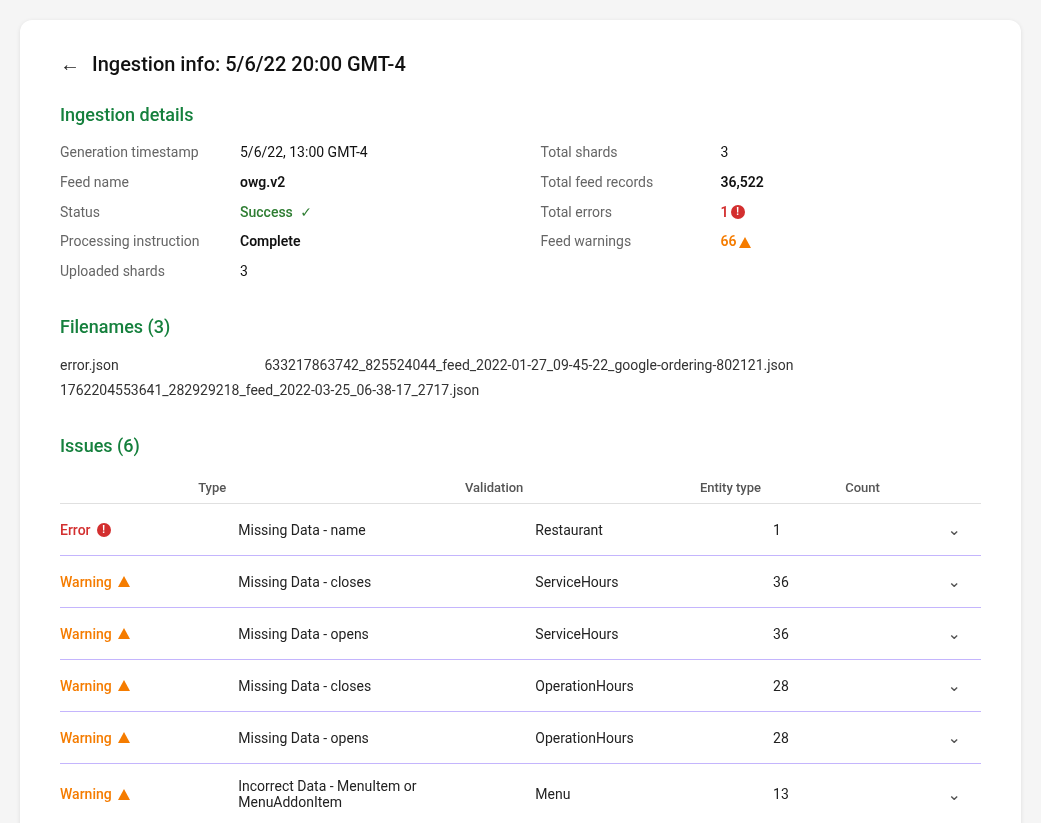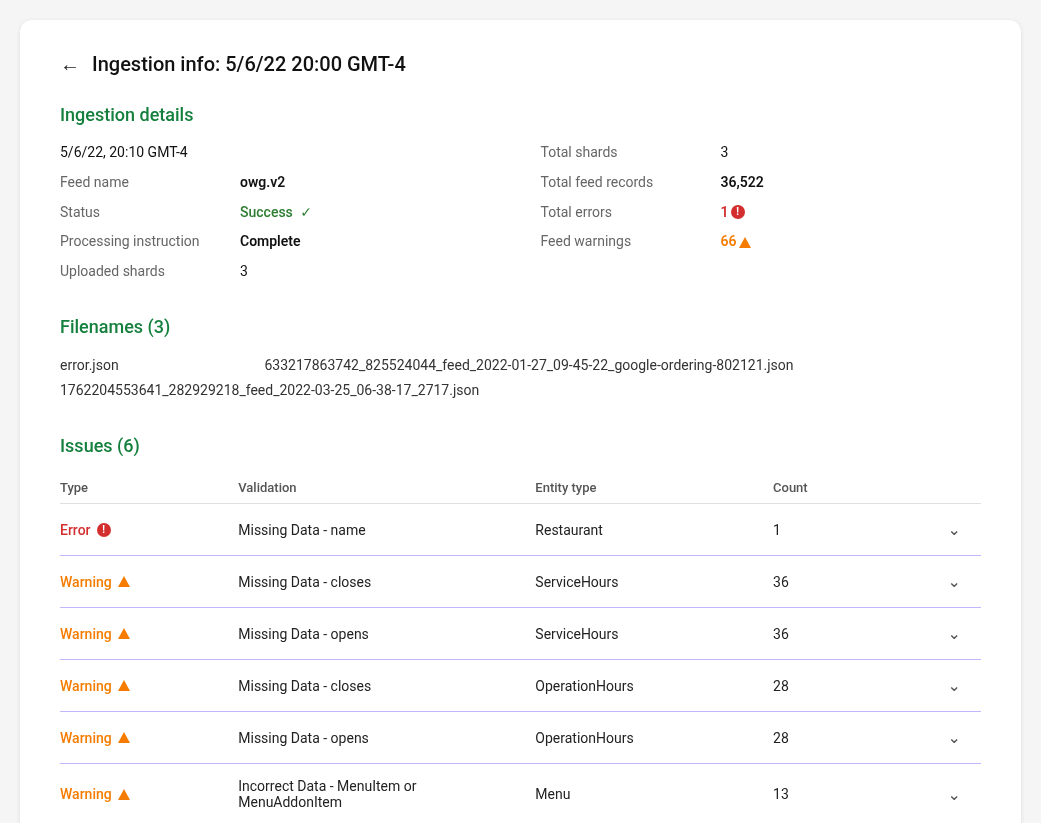--- a/index.html
+++ b/index.html
@@ -96,21 +96,21 @@
       color: #333;
       line-height: 1.8;
     }
     .issues-section {}
     .issues-table {
       width: 100%;
       border-collapse: collapse;
       margin-top: 12px;
     }
     .issues-table th {
-      text-align: left;
+      text-align: right;
       font-size: 13px;
       font-weight: 500;
       color: #555;
       padding: 8px 12px 8px 0;
       border-bottom: 1px solid #e0e0e0;
     }
     .issues-table td {
       padding: 14px 12px 14px 0;
       font-size: 14px;
       color: #222;
@@ -183,21 +183,22 @@
     <span class="back-arrow">←</span>
     <h1 class="page-title">Ingestion info: 5/6/22 20:00 GMT-4</h1>
   </div>
 
   <div>
     <div class="section-title">Ingestion details</div>
     <div class="details-grid">
 
       <div class="details-col">
         <div class="detail-row">
-          <span class="detail-value">5/6/22, 20:10 GMT-4</span>
+          <span class="detail-label">Generation timestamp</span>
+          <span class="detail-value">5/6/22, 13:00 GMT-4</span>
         </div>
         <div class="detail-row">
           <span class="detail-label">Feed name</span>
           <span class="detail-value bold">owg.v2</span>
         </div>
         <div class="detail-row">
           <span class="detail-label">Status</span>
           <span class="status-success">Success <span class="check-icon">✓</span></span>
         </div>
         <div class="detail-row">

